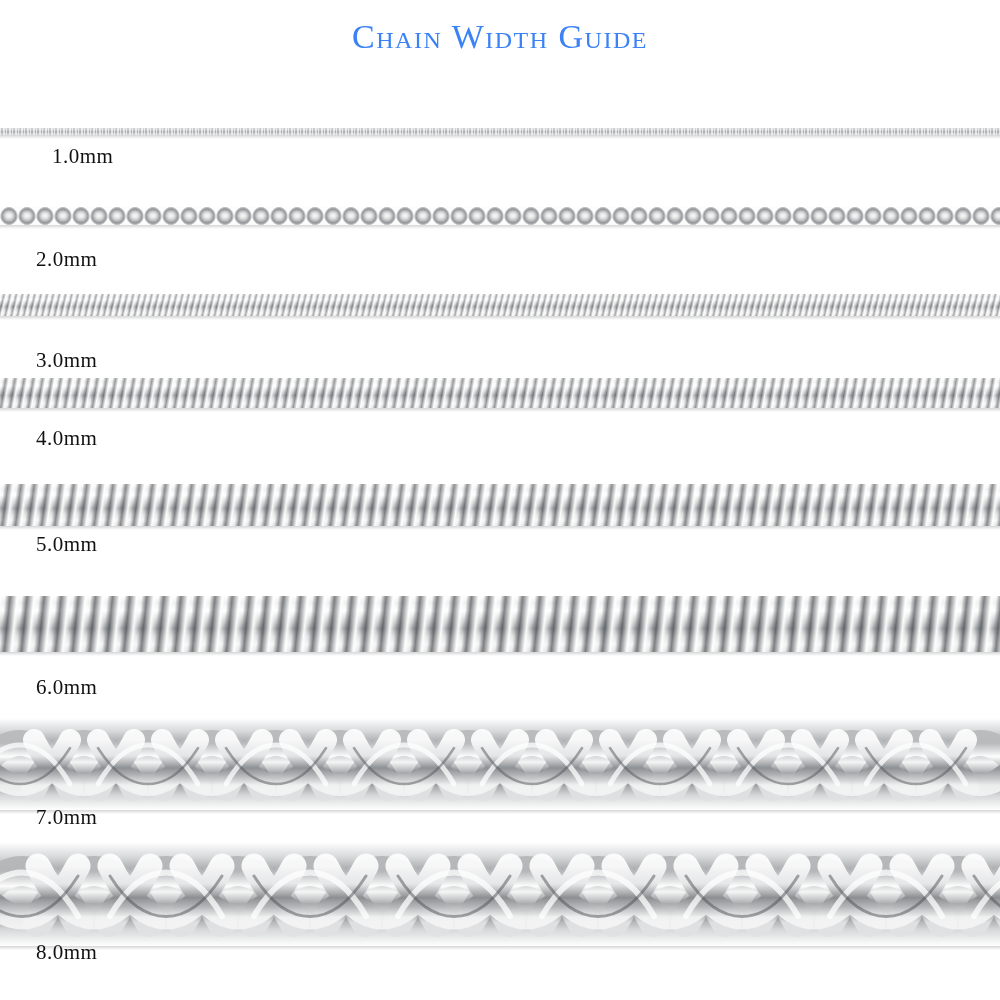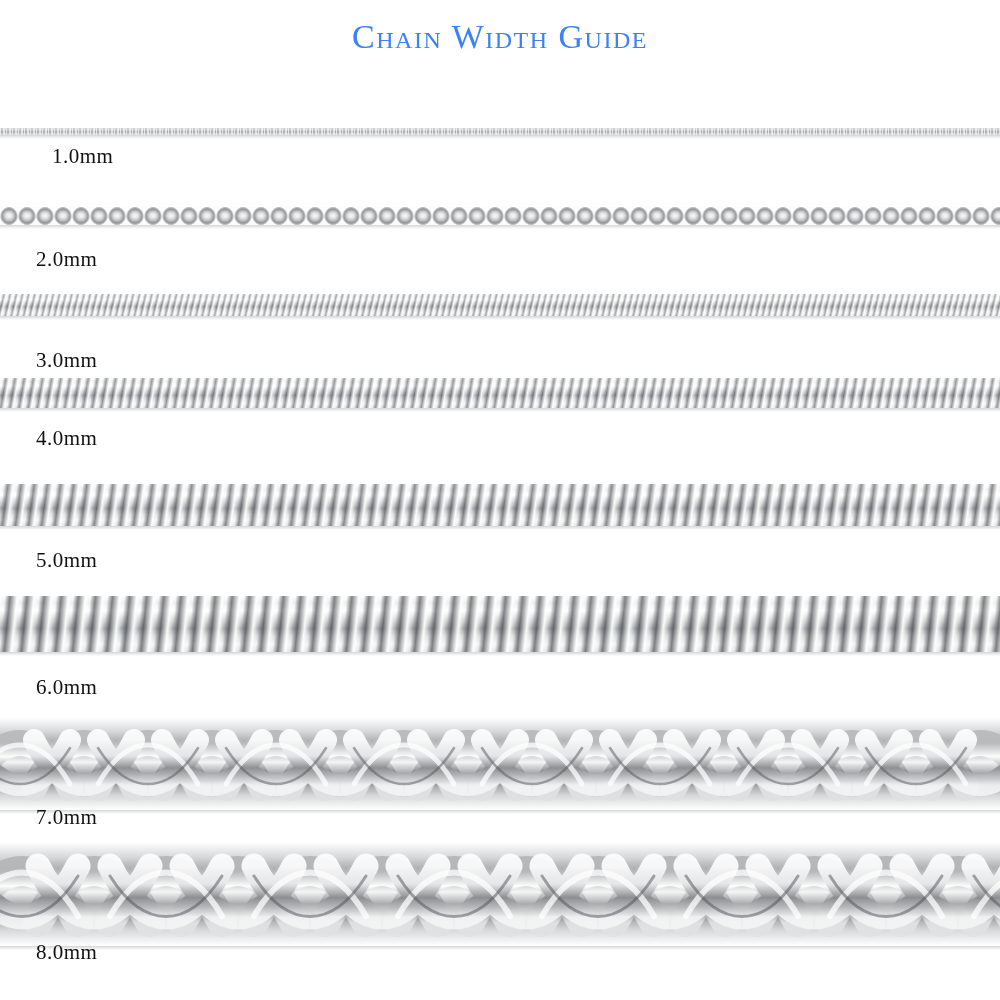--- a/index.html
+++ b/index.html
@@ -215,21 +215,21 @@
   <div class="chain-shadow" style="top:30px;"></div>
   <div class="chain-label" style="top:48px;left:36px;">4.0mm</div>
 </div>
 
 <div class="chain-row" style="top:484px;">
   <div class="chain-strip chain-5" style="top:0;">
     <div class="metal-base"></div>
     <div class="metal-overlay"></div>
   </div>
   <div class="chain-shadow" style="top:42px;"></div>
-  <div class="chain-label" style="top:64px;left:36px;">5.0mm</div>
+  <div class="chain-label" style="top:48px;left:36px;">5.0mm</div>
 </div>
 
 <div class="chain-row" style="top:596px;">
   <div class="chain-strip chain-6" style="top:0;">
     <div class="metal-base"></div>
     <div class="metal-overlay"></div>
   </div>
   <div class="chain-shadow" style="top:56px;"></div>
   <div class="chain-label" style="top:79px;left:36px;">6.0mm</div>
 </div>

